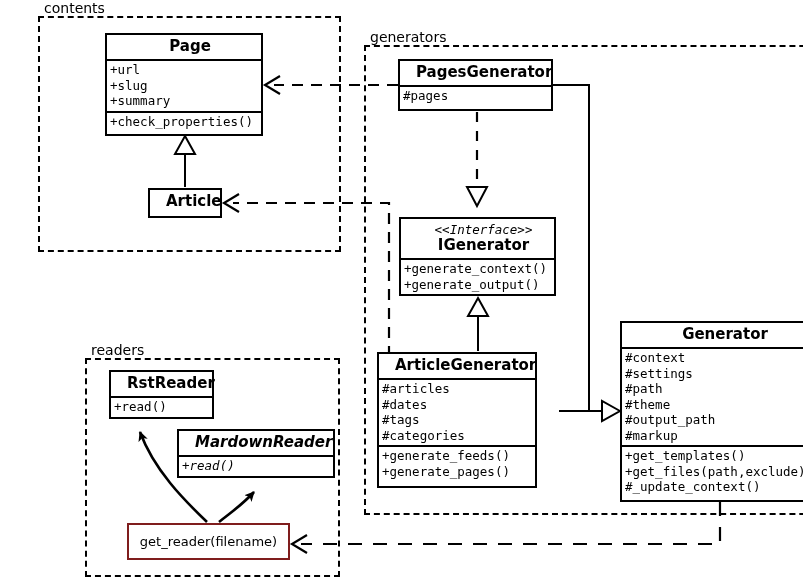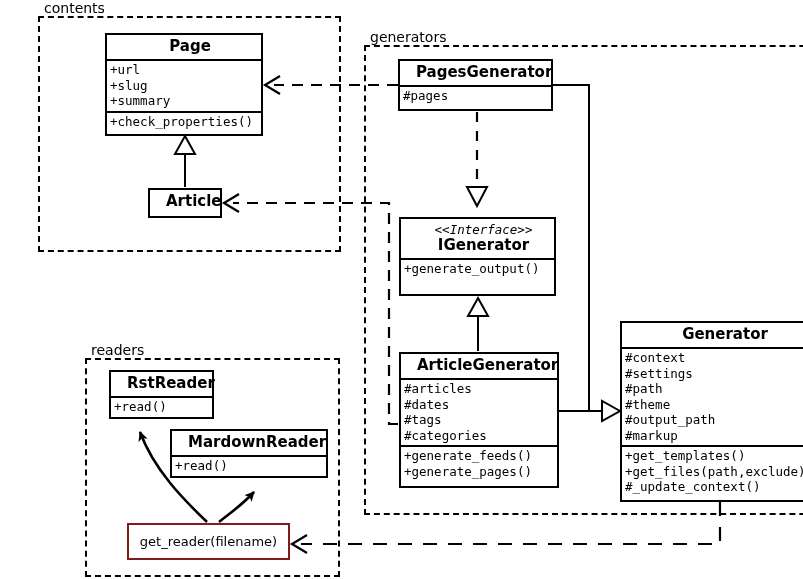--- a/index.html
+++ b/index.html
@@ -206,25 +206,26 @@
       <div class="row">#pages</div>
     </div>
   </div>
 
   <div class="uml" id="cls-igenerator" style="left: 365px; top: 217px; width: 157px; height: 79px;">
     <div class="hdr">
       <span class="stereo">&lt;&lt;Interface&gt;&gt;</span>
       <span>IGenerator</span>
     </div>
     <div class="sep sect">
+      <div class="row">+generate_context()</div>
       <div class="row">+generate_output()</div>
     </div>
   </div>
 
-  <div class="uml" id="cls-articlegenerator" style="left: 365px; top: 352px; width: 160px; height: 136px;">
+  <div class="uml" id="cls-articlegenerator" style="left: 343px; top: 352px; width: 160px; height: 136px;">
     <div class="hdr">ArticleGenerator</div>
     <div class="sep sect">
       <div class="row">#articles</div>
       <div class="row">#dates</div>
       <div class="row">#tags</div>
       <div class="row">#categories</div>
     </div>
     <div class="sep sect">
       <div class="row">+generate_feeds()</div>
       <div class="row">+generate_pages()</div>
@@ -248,21 +249,21 @@
     </div>
   </div>
 
   <div class="uml" id="cls-rstreader" style="left: 75px; top: 370px; width: 105px; height: 49px;">
     <div class="hdr">RstReader</div>
     <div class="sep sect">
       <div class="row">+read()</div>
     </div>
   </div>
 
-  <div class="uml" id="cls-mardownreader" style="left: 136px; top: 429px; width: 158px; height: 49px;">
+  <div class="uml" id="cls-mardownreader" style="left: 143px; top: 429px; width: 158px; height: 49px; font-style: italic;">
     <div class="hdr">MardownReader</div>
     <div class="sep sect">
       <div class="row">+read()</div>
     </div>
   </div>
 
   <div class="fnbox" id="node-getreader" style="left: 93px; top: 523px; width: 163px; height: 37px;">get_reader(filename)</div>
 
 </div>
 

